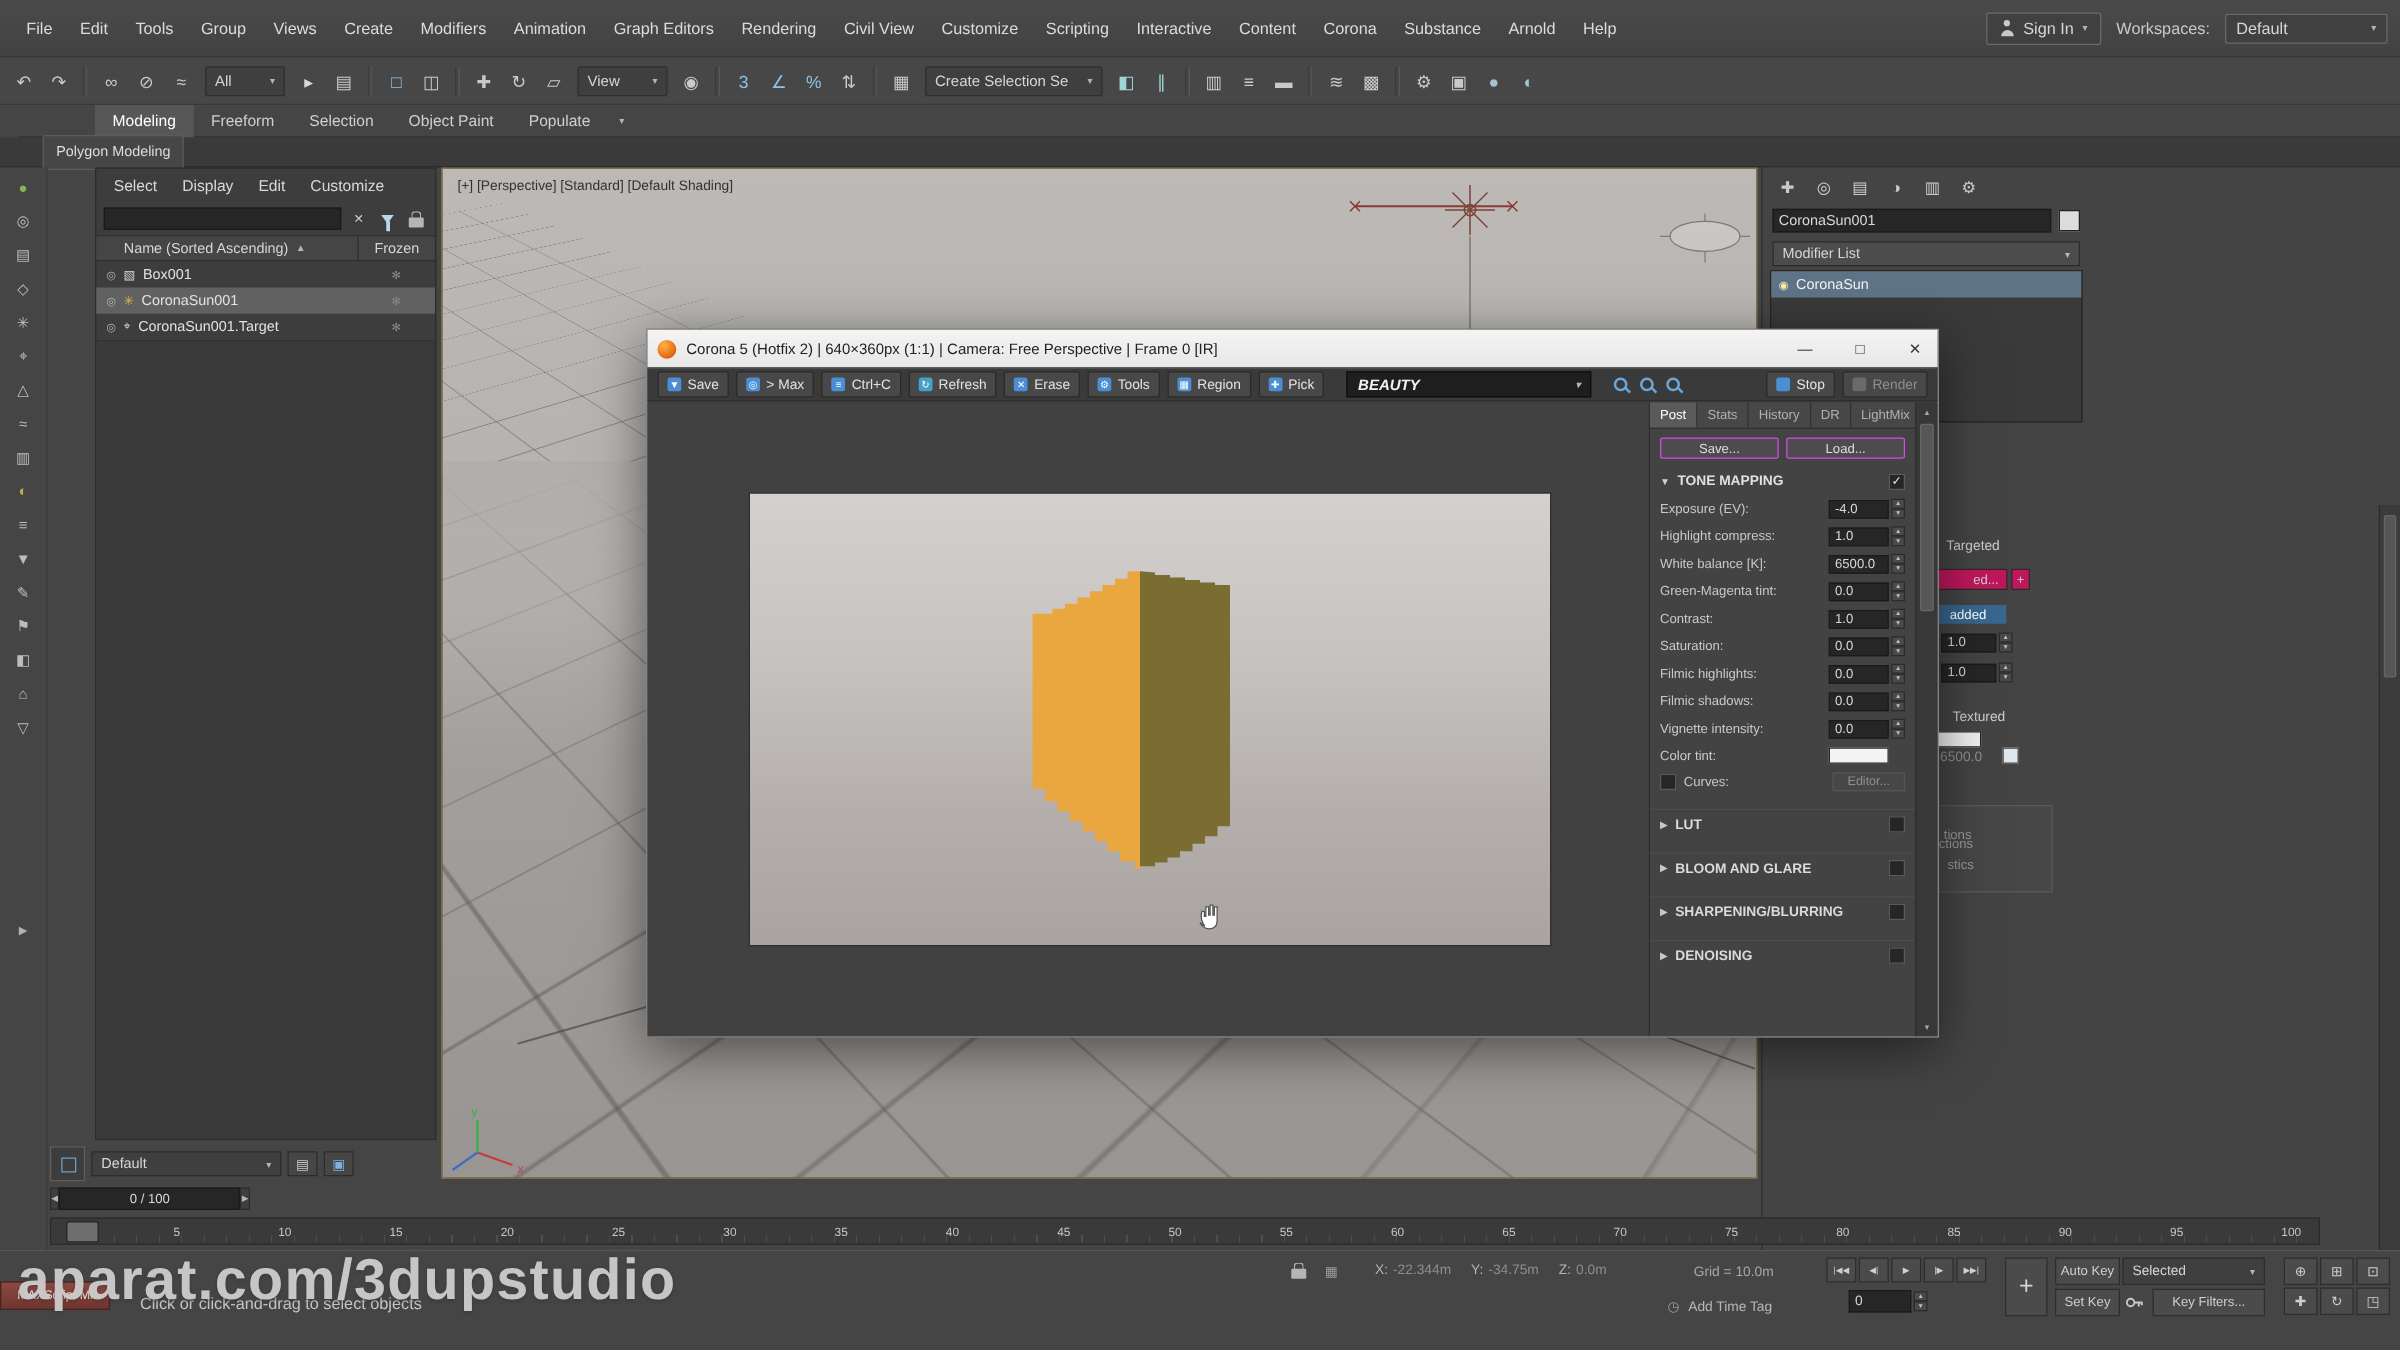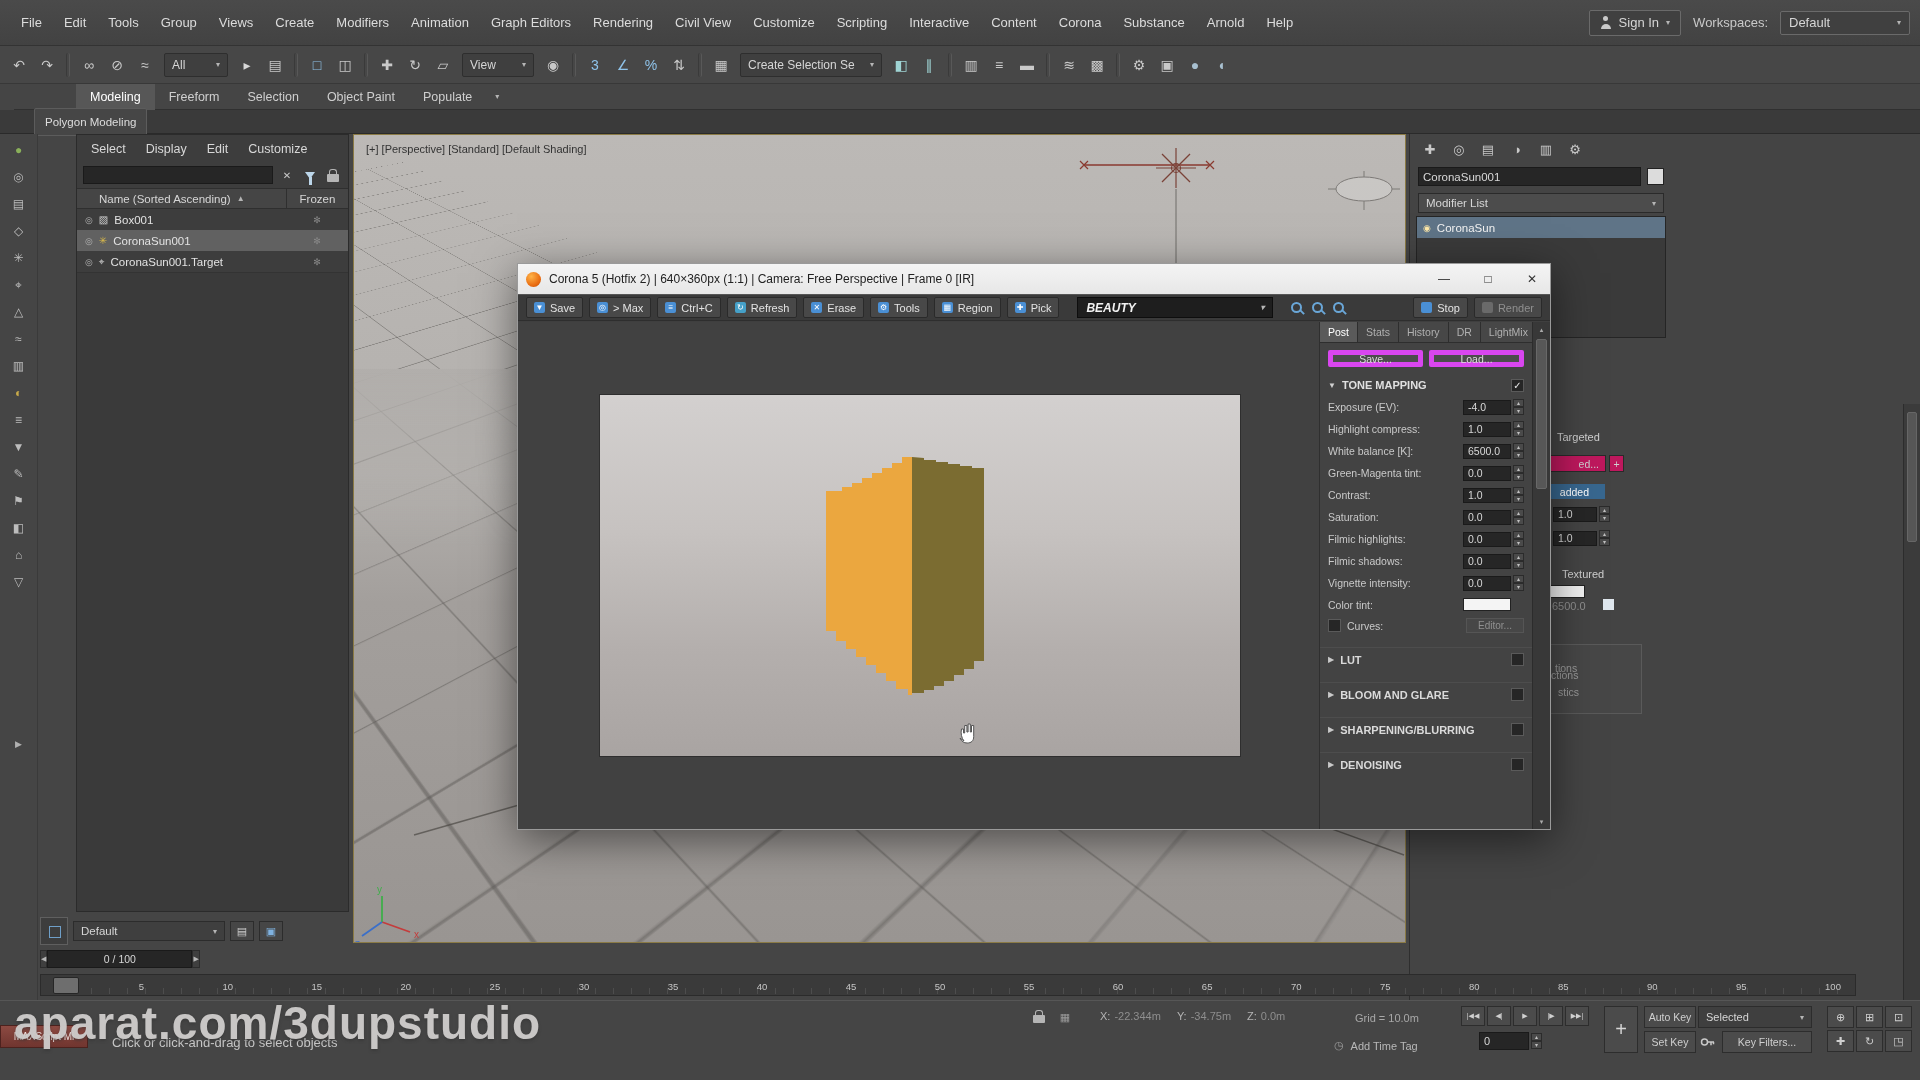--- a/index.html
+++ b/index.html
@@ -123,21 +123,21 @@
   .cw-canvas { position:absolute; left:0; top:0; right:231px; bottom:0; background:#414141; overflow:hidden; }
   .cw-image { position:absolute; left:82px; top:73px; width:640px; height:361px;
     background:linear-gradient(#d3d0cf 0%, #c6c2c0 38%, #b4afad 70%, #a9a4a2 100%);
     box-shadow:0 0 0 1px #2e2e2e; }
   .cw-side { position:absolute; right:18px; top:0; width:213px; bottom:0; background:#434343; border-left:1px solid #2f2f2f; }
   .cw-tabs { height:21px; display:flex; border-bottom:1px solid #2e2e2e; }
   .cw-tab { padding:0 8px; display:flex; align-items:center; font-size:10.5px; color:#b0b0b0;
     border-right:1px solid #2e2e2e; background:#474747; }
   .cw-tab.selected { background:#5a5a5a; color:#fff; }
   .cw-saveload { display:flex; gap:6px; padding:7px 8px 0 8px; }
-  .cw-saveload span { flex:1; height:17px; background:#4c4c4c; border:5px solid #d946ef; font-size:10.5px;
+  .cw-saveload span { flex:1; height:17px; background:#4c4c4c; border:1px solid #d946ef; font-size:10.5px;
     color:#ddd; display:flex; align-items:center; justify-content:center; border-radius:2px; }
   .tm-head { display:flex; align-items:center; gap:6px; padding:0 8px; height:22px; margin-top:7px; }
   .tm-head .arrow { font-size:8px; color:#d0d0d0; }
   .tm-head .ttl { font-weight:bold; font-size:11px; color:#e0e0e0; flex:1; }
   .tm-row { display:flex; align-items:center; height:22px; padding:0 8px; }
   .tm-label { flex:1; font-size:10.5px; color:#c9c9c9; }
   .tm-val { width:48px; height:15px; font-size:10.5px; }
   .tint-row,.curves-row { display:flex; align-items:center; height:21px; padding:0 8px; gap:6px; }
   .tint-sw { width:48px; height:13px; background:#f4f4f4; border:1px solid #222; margin-left:auto; margin-right:13px; }
   .ed-btn { margin-left:auto; width:58px; height:15px; background:#474747; border:1px solid #555; color:#909090;

